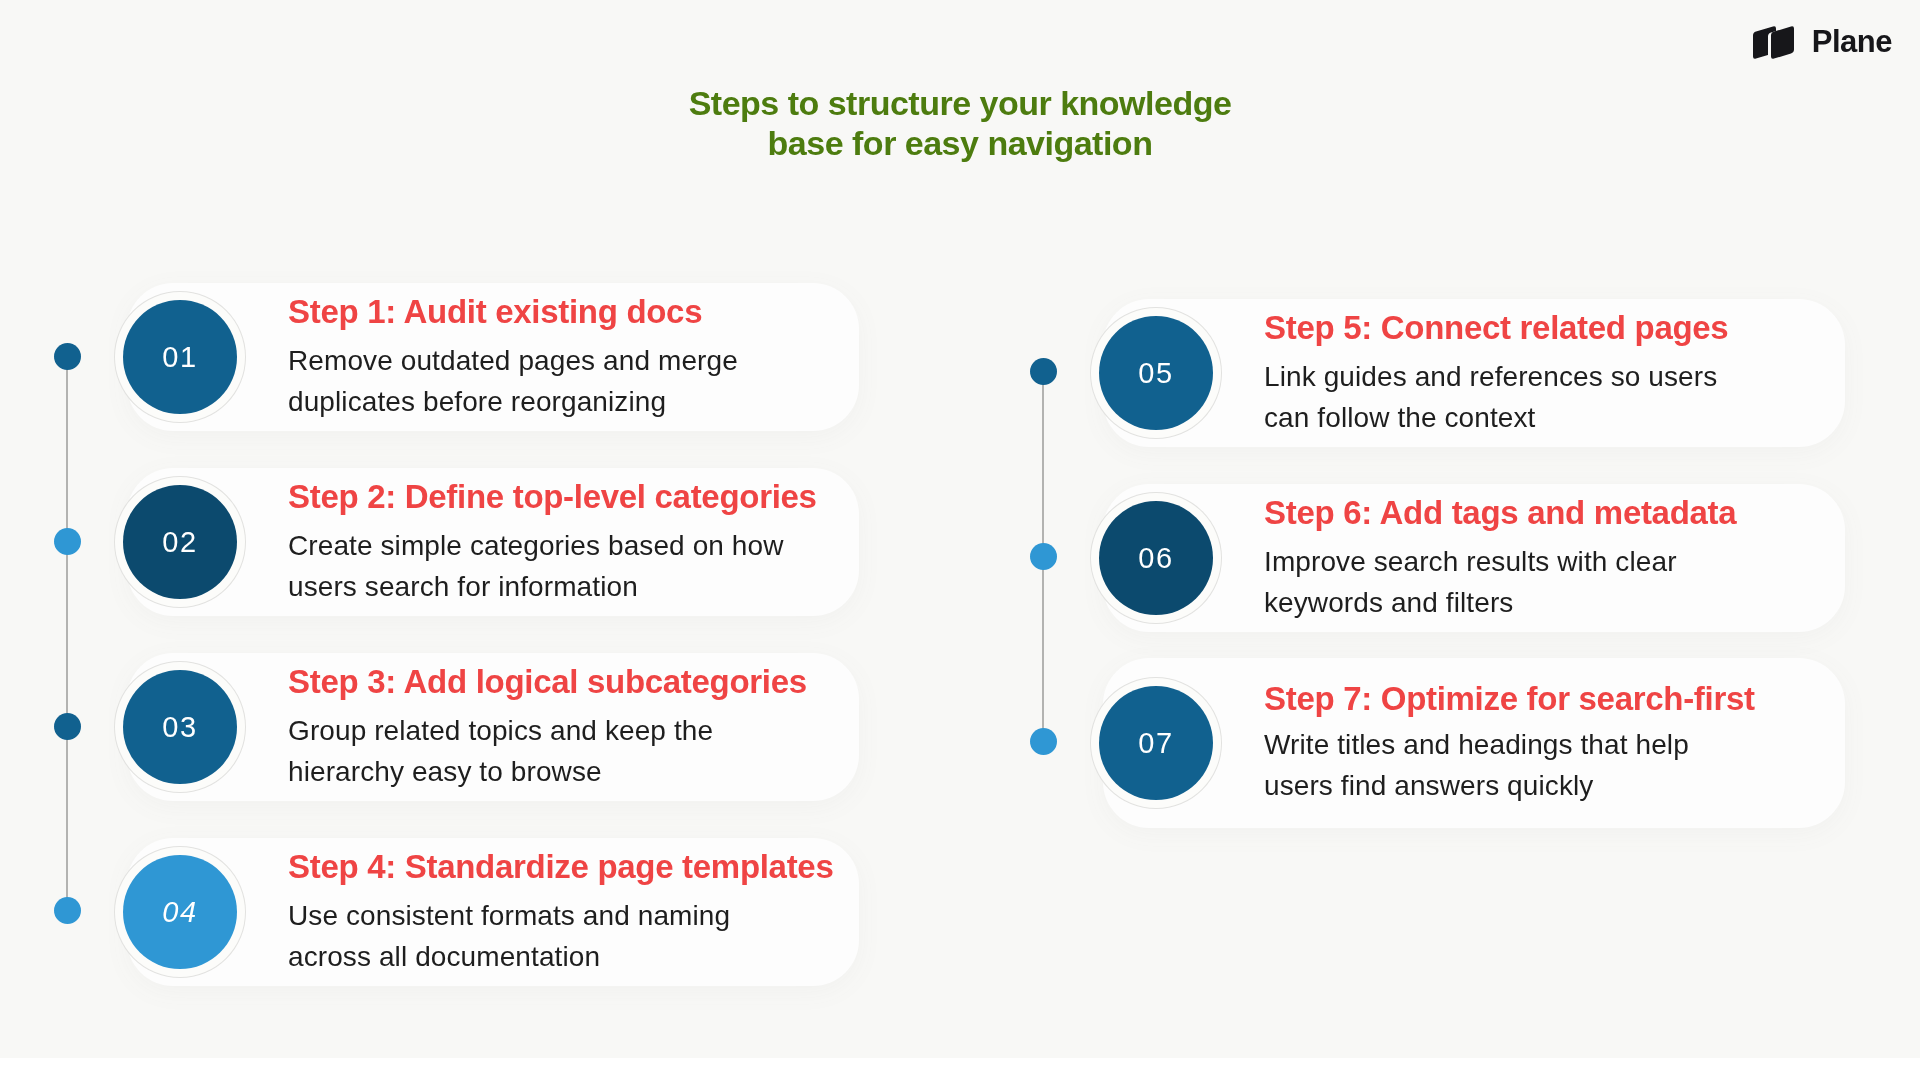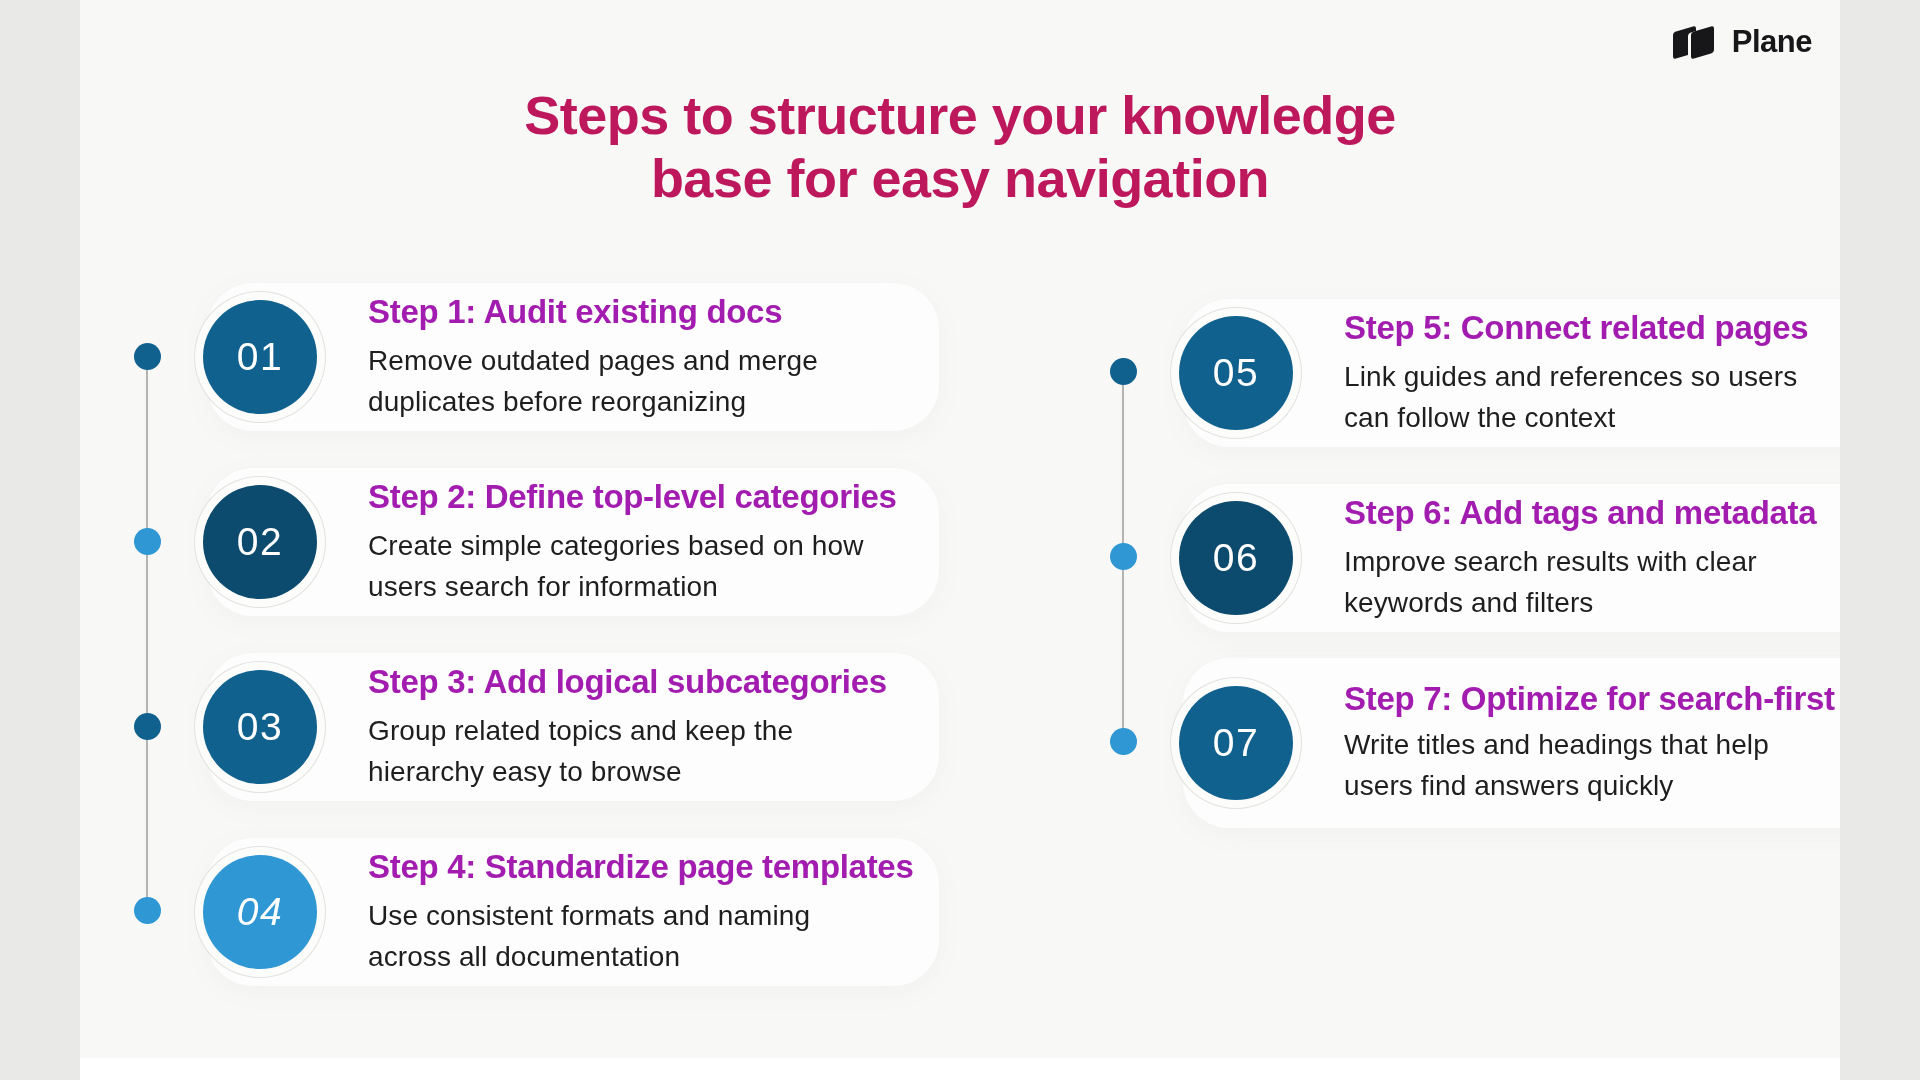--- a/index.html
+++ b/index.html
@@ -1,21 +1,21 @@
 <!DOCTYPE html>
 <html><head>
 <meta charset="utf-8">
 <style>
   * { margin: 0; padding: 0; box-sizing: border-box; }
   html, body { background: #e9e9e7; }
   body { font-family: "Liberation Sans", "DejaVu Sans", sans-serif; }
 
   .canvas {
     position: relative;
-    width: 1760px;
+    width: 1920px;
     height: 1080px;
     background: #f8f8f6;
     overflow: hidden;
     margin: 0 auto;
   }
 
   
   .logo {
     position: absolute;
     top: 20px;
@@ -41,24 +41,24 @@
     letter-spacing: -0.5px;
   }
 
   
   .main-title {
     position: absolute;
     top: 84px;
     left: 0;
     width: 100%;
     text-align: center;
-    font-size: 54px;
+    font-size: 34px;
     line-height: 1.17;
     font-weight: 600;
-    color: #be185d;
+    color: #4d7c0f;
     letter-spacing: -0.5px;
   }
 
   
   .tl-line {
     position: absolute;
     width: 2px;
     background: #b3b3b1;
   }
   .tl-line.left  { left: 66px;   top: 356px; height: 554px; }
@@ -103,33 +103,33 @@
     transform: translateY(-50%);
     width: 114px; height: 114px;
     border-radius: 50%;
     display: flex;
     align-items: center;
     justify-content: center;
     box-shadow: 0 0 0 8px #fcfcfa, 0 0 0 9px #e2e2e0;
   }
   .badge .num {
     color: #ffffff;
-    font-size: 39px;
+    font-size: 29px;
     letter-spacing: 1.5px;
     font-weight: 400;
   }
 
   .v-dark  { background: #11618f; }
   .v-light { background: #2f97d4; }
 
   .step-text { padding-left: 161px; padding-right: 16px; }
   .step-title {
     font-size: 33px;
     font-weight: 600;
-    color: #a21caf;
+    color: #ef4444;
     letter-spacing: -0.3px;
     margin-bottom: 9px;
   }
   .step-desc {
     font-size: 28px;
     font-weight: 400;
     color: #1e1e1e;
     line-height: 41px;
     white-space: pre-line;
     letter-spacing: 0.1px;

